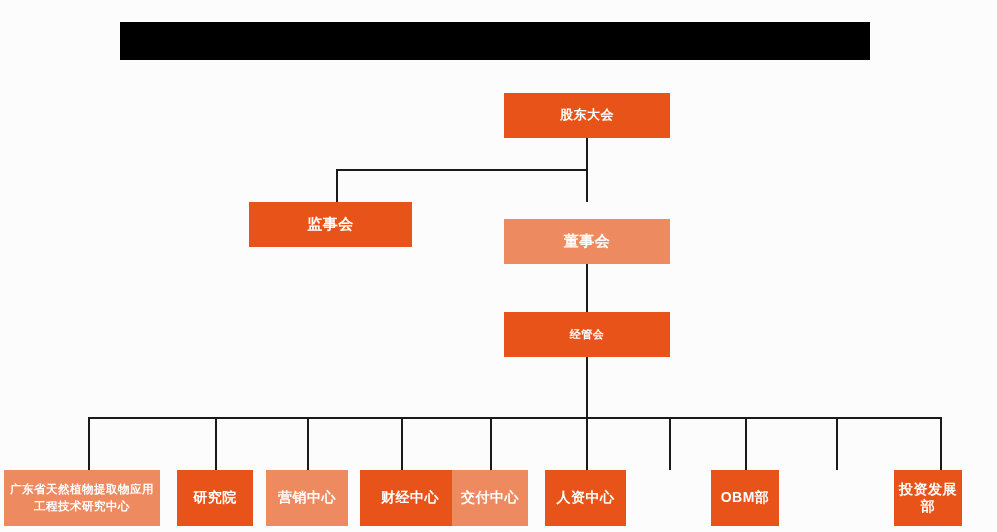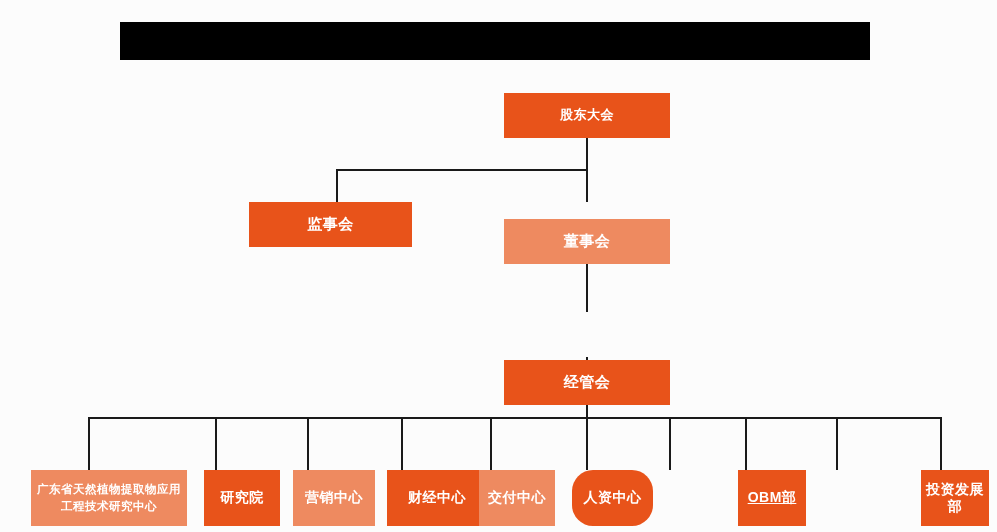--- a/index.html
+++ b/index.html
@@ -41,22 +41,22 @@
     line-height: 1.25;
     letter-spacing: 0.5px;
     z-index: 3;
     user-select: none;
   }
   .org-box.dark  { background: #e8531a; }
   .org-box.light { background: #ee8a60; }
 
   .lvl1 { font-size: 13px; }
   .lvl2 { font-size: 15px; }
-  .lvl3 { font-size: 15px; margin-top: 48px; }
-  .dept { font-size: 14px; margin-left: 27px; }
+  .lvl3 { font-size: 11px; }
+  .dept { font-size: 14px; }
   .dept.long { font-size: 11.5px; line-height: 1.45; padding: 0 5px; }
 
   
   .conn {
     position: absolute;
     background: #1a1a1a;
     z-index: 1;
   }
   .conn.v { width: 2px; }
   .conn.h { height: 2px; }
@@ -94,17 +94,17 @@
   <div class="org-box dark lvl2" style="left:249px; top:202px; width:163px; height:45px;">监事会</div>
   <div class="org-box light lvl2" style="left:504px; top:219px; width:166px; height:45px;">董事会</div>
 
   <div class="org-box dark lvl3" style="left:504px; top:312px; width:166px; height:45px;">经管会</div>
 
   <div class="org-box light dept long" style="left:4px; top:470px; width:156px; height:56px;">广东省天然植物提取物应用工程技术研究中心</div>
   <div class="org-box dark dept" style="left:177px; top:470px; width:76px; height:56px;">研究院</div>
   <div class="org-box light dept" style="left:266px; top:470px; width:82px; height:56px;">营销中心</div>
   <div class="org-box dark dept" style="left:360px; top:470px; width:100px; height:56px;">财经中心</div>
   <div class="org-box light dept" style="left:452px; top:470px; width:76px; height:56px;">交付中心</div>
-  <div class="org-box dark dept" style="left:545px; top:470px; width:81px; height:56px;border-radius:21px;">人资中心</div>
-  <div class="org-box dark dept" style="left:711px; top:470px; width:68px; height:56px;text-decoration:underline;">OBM部</div>
+  <div class="org-box dark dept" style="left:545px; top:470px; width:81px; height:56px;">人资中心</div>
+  <div class="org-box dark dept" style="left:711px; top:470px; width:68px; height:56px;">OBM部</div>
   <div class="org-box dark dept" style="left:894px; top:470px; width:68px; height:56px;">投资发展部</div>
 
 </div>
 
 </body></html>

